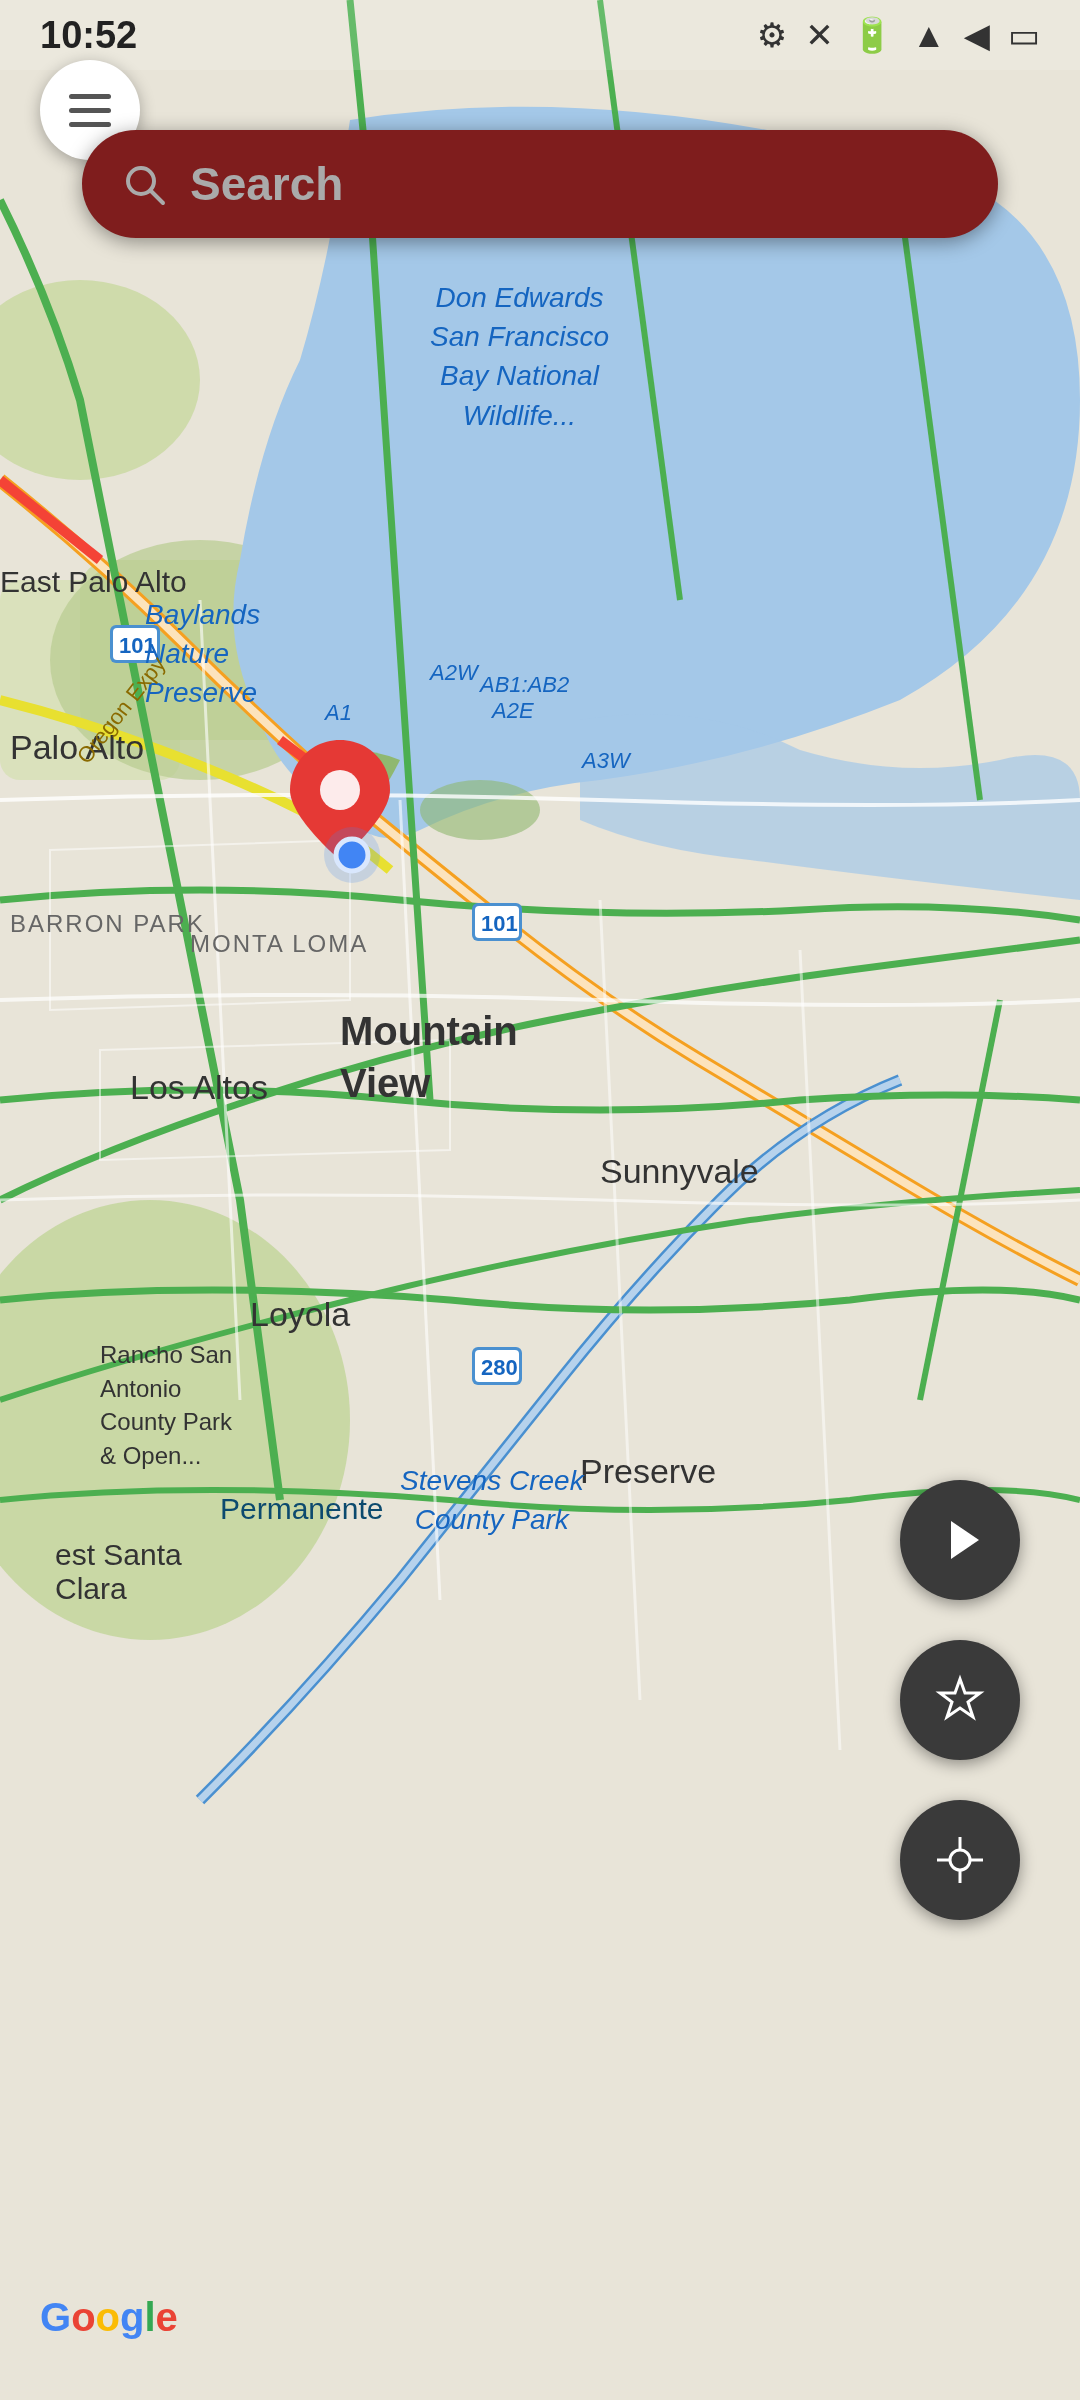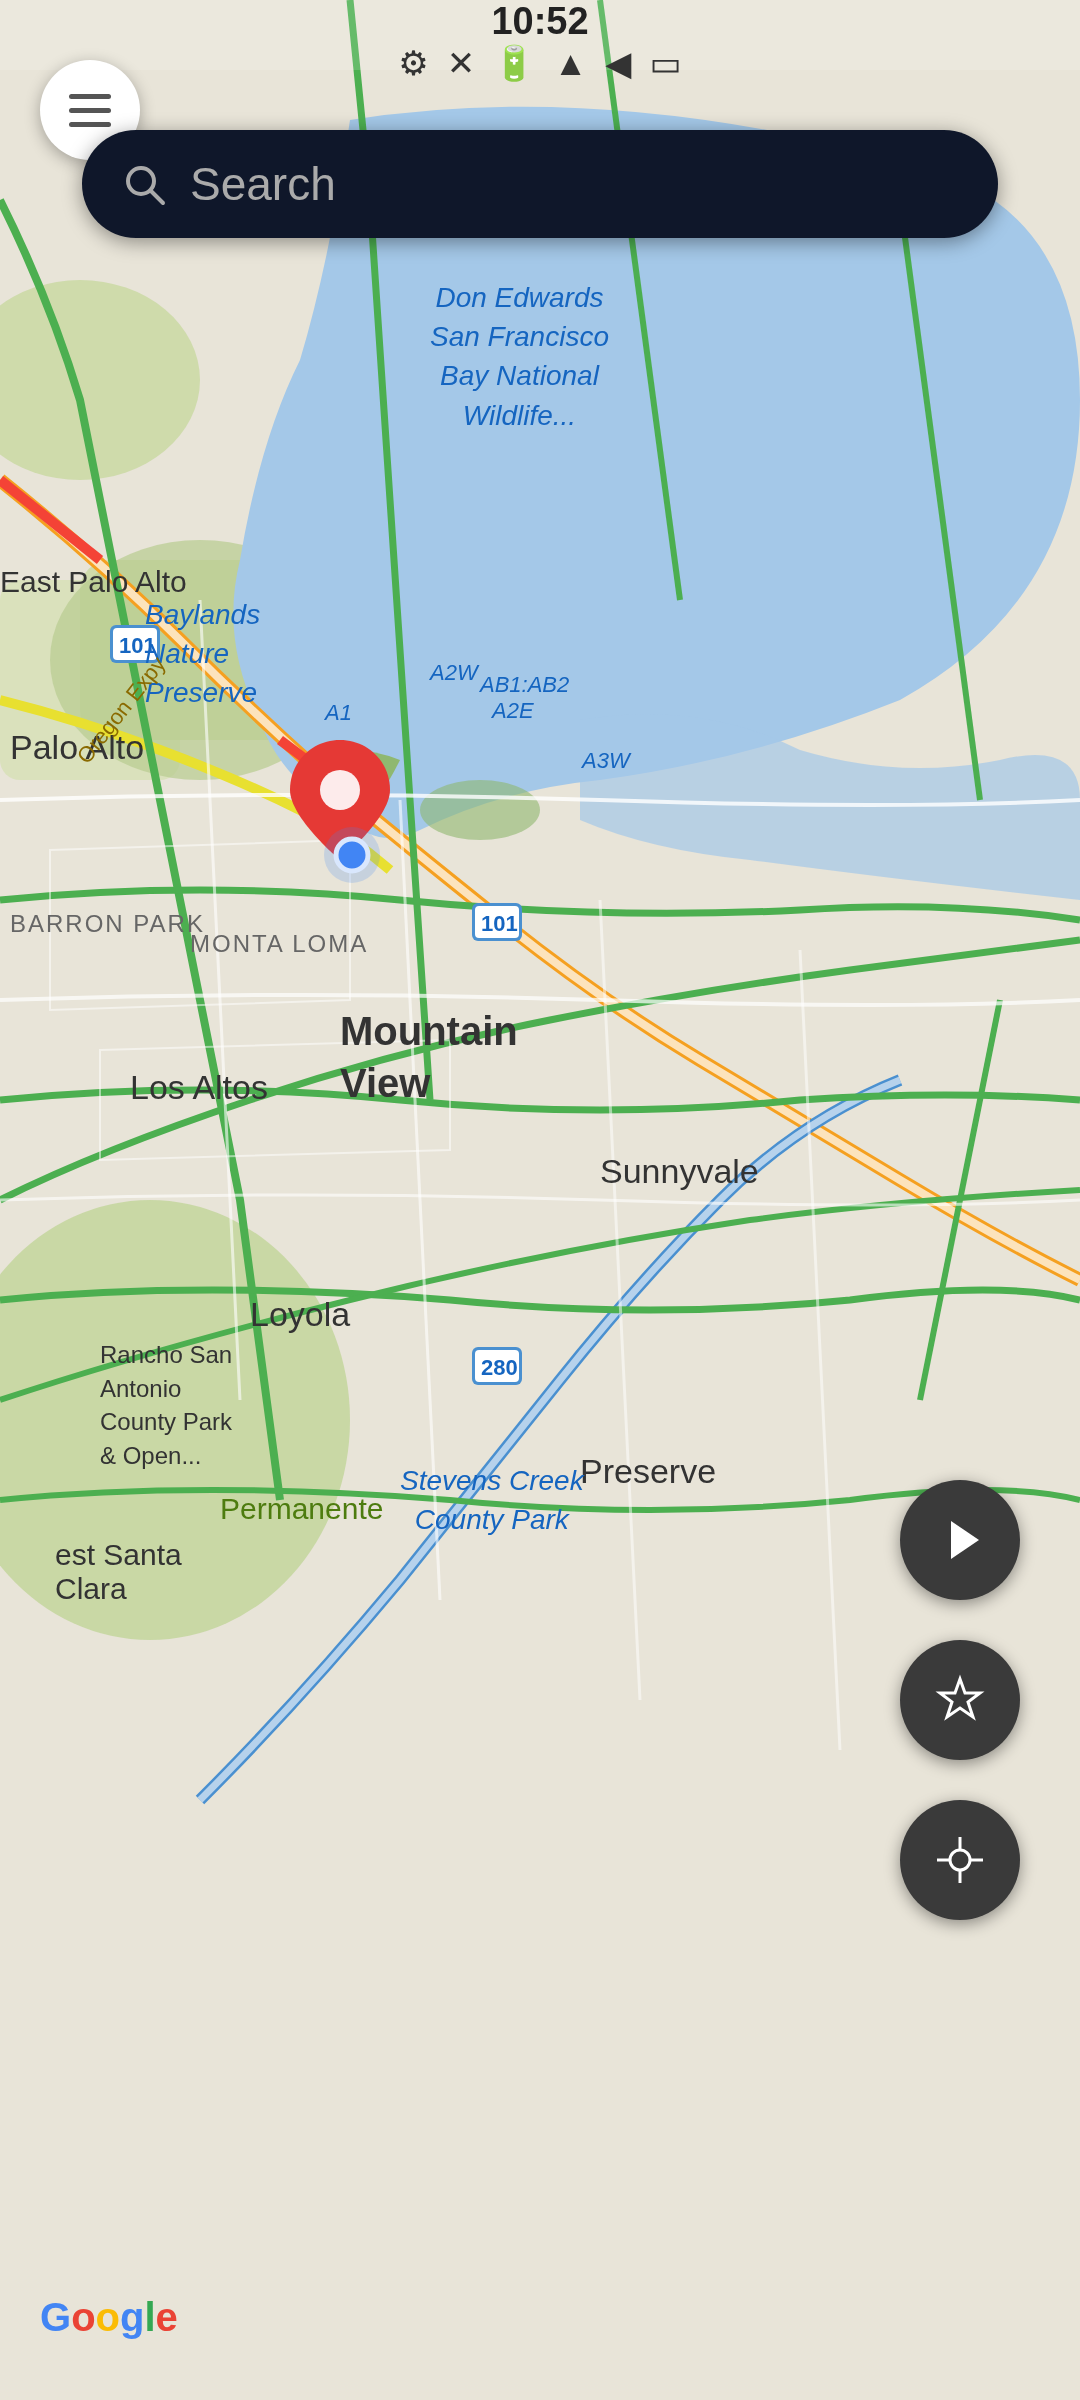--- a/index.html
+++ b/index.html
@@ -19,21 +19,20 @@
       top: 0;
       left: 0;
       width: 100%;
       height: 70px;
       background: rgba(255,255,255,0.15);
       display: flex;
       align-items: center;
       justify-content: space-between;
       padding: 0 40px;
       z-index: 100;
-      flex-direction: column;
     }
     .status-time {
       font-size: 38px;
       font-weight: 600;
       color: #222;
     }
     .status-icons {
       display: flex;
       gap: 18px;
       align-items: center;
@@ -86,27 +85,28 @@
       border-radius: 3px;
     }
 
     
     .search-bar {
       position: absolute;
       top: 130px;
       left: 82px;
       width: 916px;
       height: 108px;
-      background: #0f172a;
+      background: #7f1d1d;
       border-radius: 54px;
       display: flex;
       align-items: center;
       padding: 0 40px;
       z-index: 200;
       box-shadow: 0 4px 20px rgba(0,0,0,0.4);
+      font-weight: bold;
     }
     .search-icon-wrapper {
       margin-right: 24px;
       display: flex;
       align-items: center;
     }
     .search-input-display {
       font-size: 46px;
       color: #aaa;
       flex: 1;
@@ -270,21 +270,21 @@
 <div class="map-label" style="top:1068px; left:130px; font-size:34px; color:#333;">Los Altos</div>
 
 <div class="map-label" style="top:1152px; left:600px; font-size:34px; color:#333;">Sunnyvale</div>
 
 <div class="map-label" style="top:1295px; left:250px; font-size:34px; color:#333;">Loyola</div>
 
 <div class="map-label" style="top:1338px; left:100px; font-size:24px; color:#333; line-height:1.4;">Rancho San<br>Antonio<br>County Park<br>&amp; Open...</div>
 
 <div class="map-label" style="top:1452px; left:580px; font-size:34px; color:#333;">Preserve</div>
 
-<div class="map-label" style="top:1492px; left:220px; font-size:30px; color:#4d7c0f;">Permanente</div>
+<div class="map-label" style="top:1492px; left:220px; font-size:30px; color:#0c4a6e;">Permanente</div>
 
 <div class="map-label map-label-blue" style="top:1461px; left:400px; font-size:28px; line-height:1.4; text-align:center;">Stevens Creek<br>County Park</div>
 
 <div class="map-label" style="top:1538px; left:55px; font-size:30px; color:#333;">est Santa<br>Clara</div>
 
 <div class="map-label map-label-blue" style="top:660px; left:430px; font-size:22px;">A2W</div>
 <div class="map-label map-label-blue" style="top:672px; left:480px; font-size:22px;">AB1:AB2</div>
 <div class="map-label map-label-blue" style="top:698px; left:492px; font-size:22px;">A2E</div>
 <div class="map-label map-label-blue" style="top:700px; left:325px; font-size:22px;">A1</div>
 <div class="map-label map-label-blue" style="top:748px; left:582px; font-size:22px;">A3W</div>

